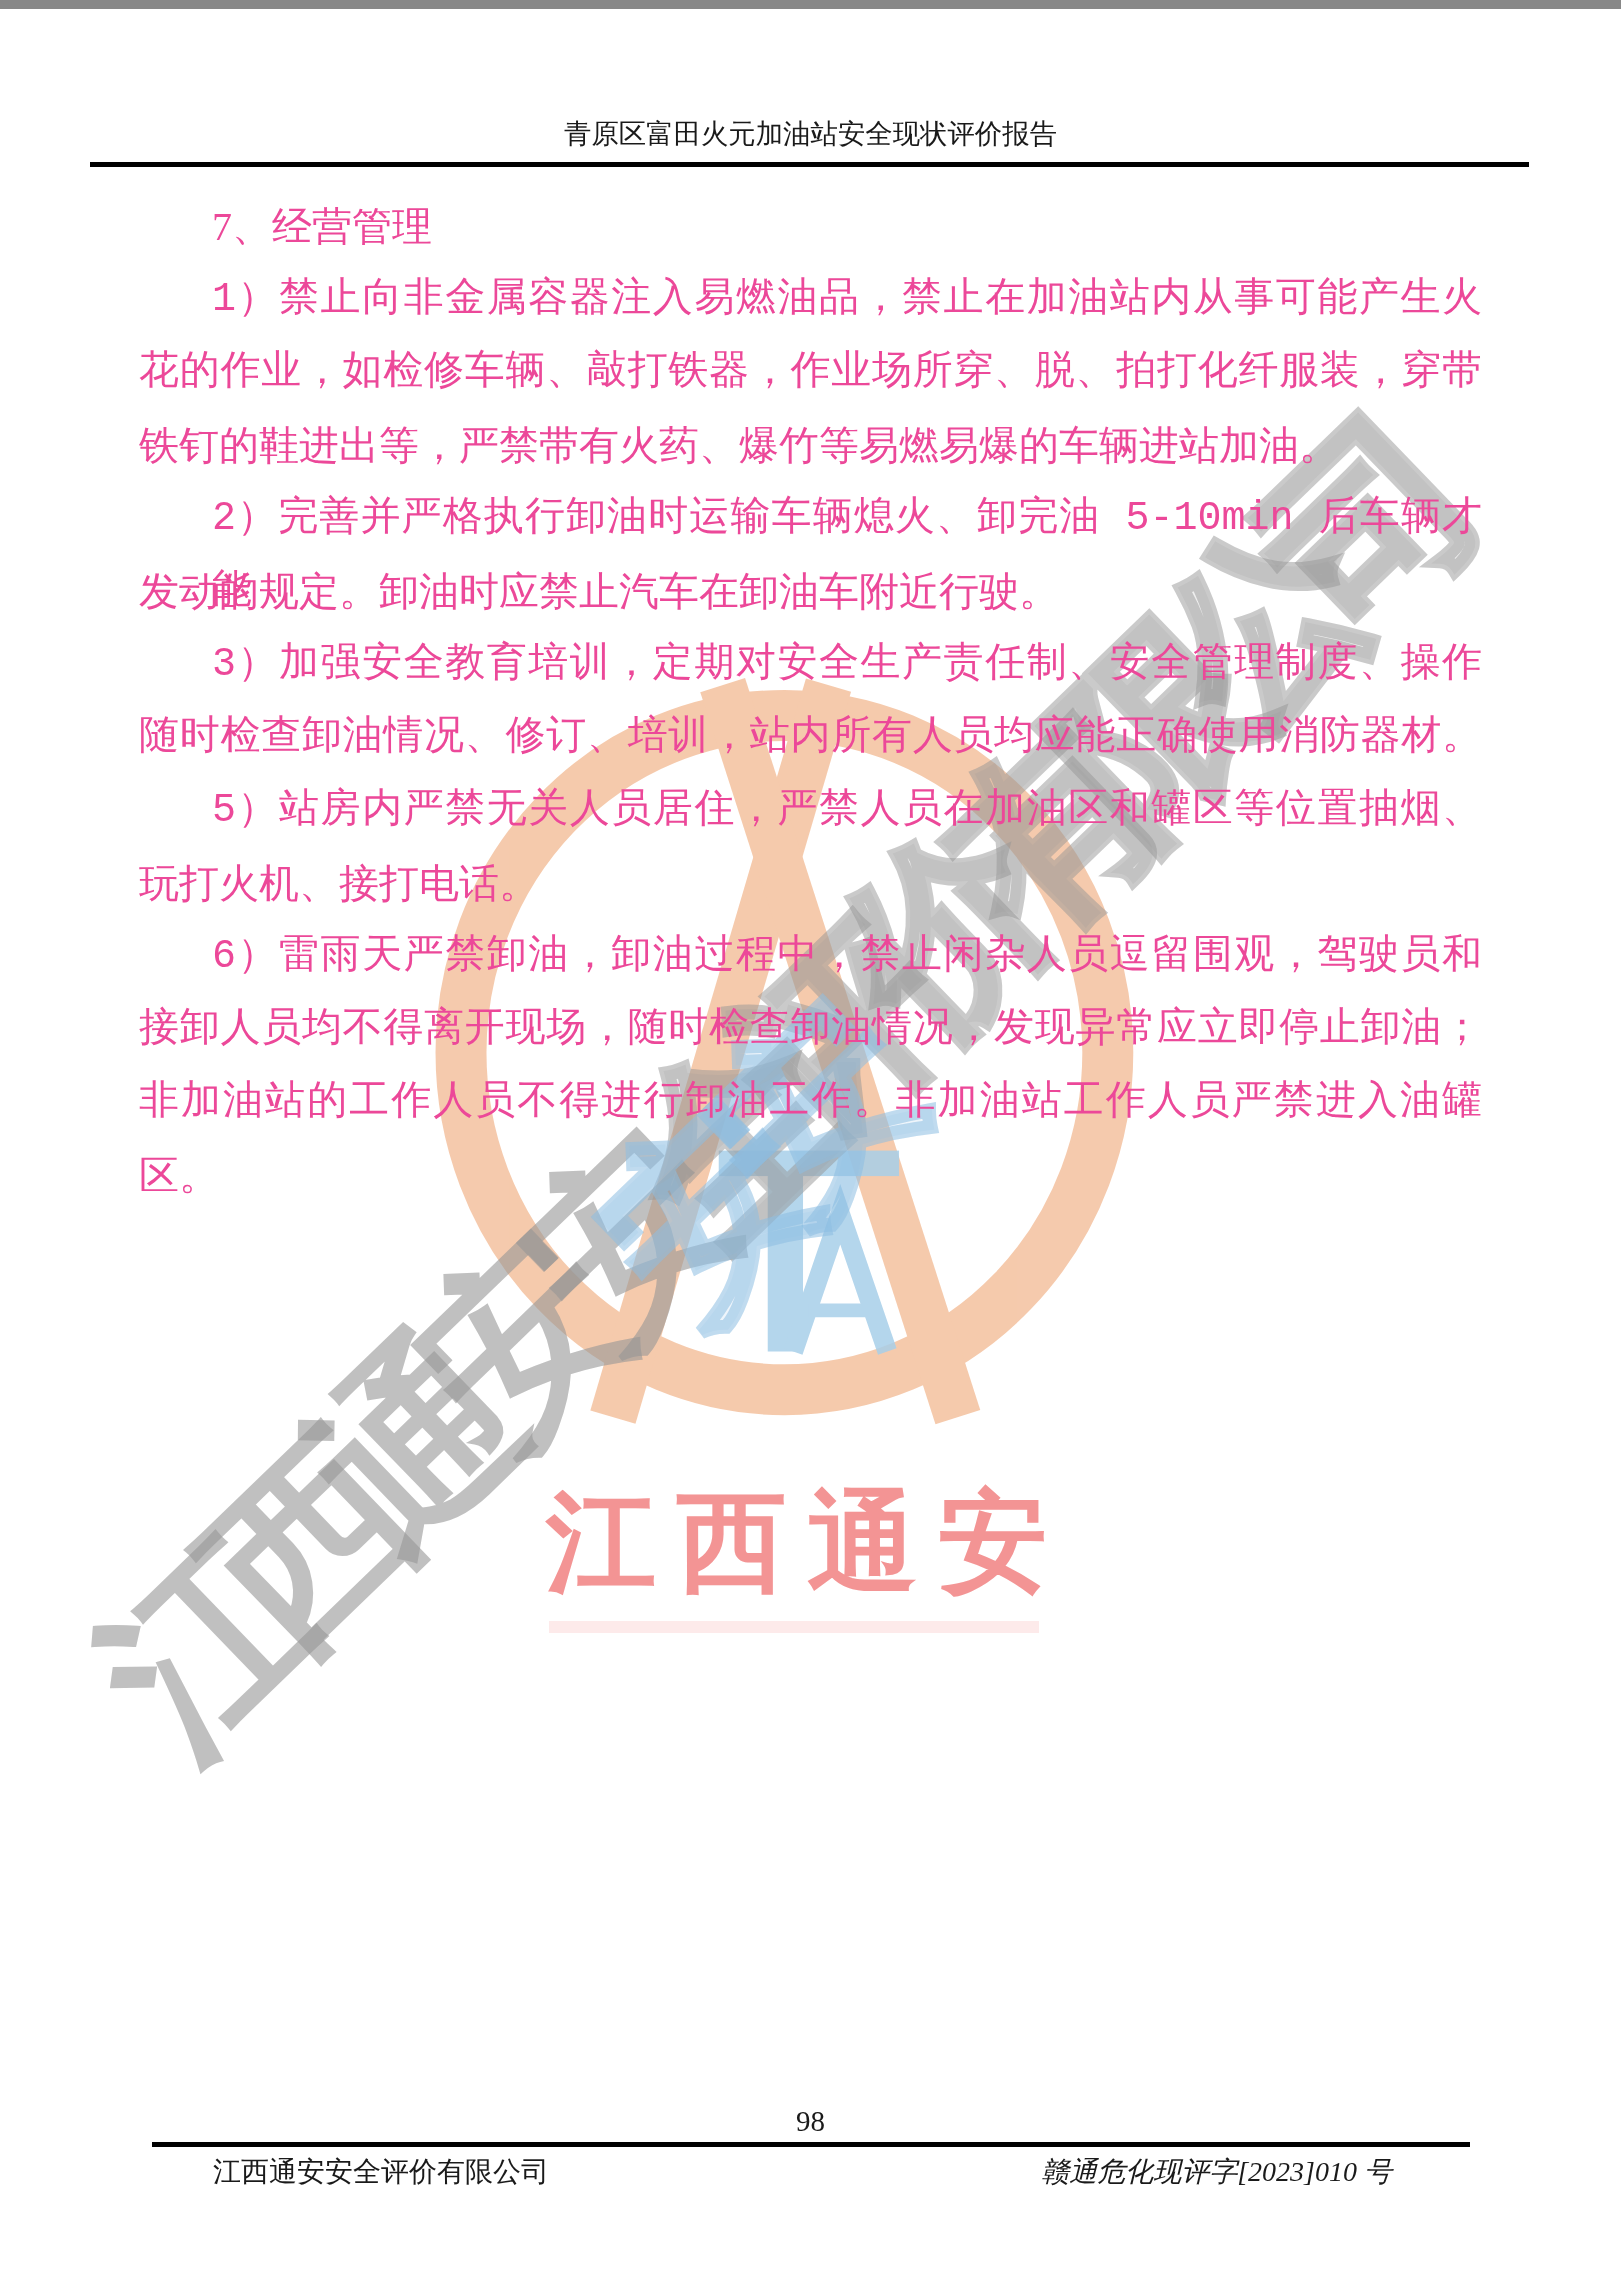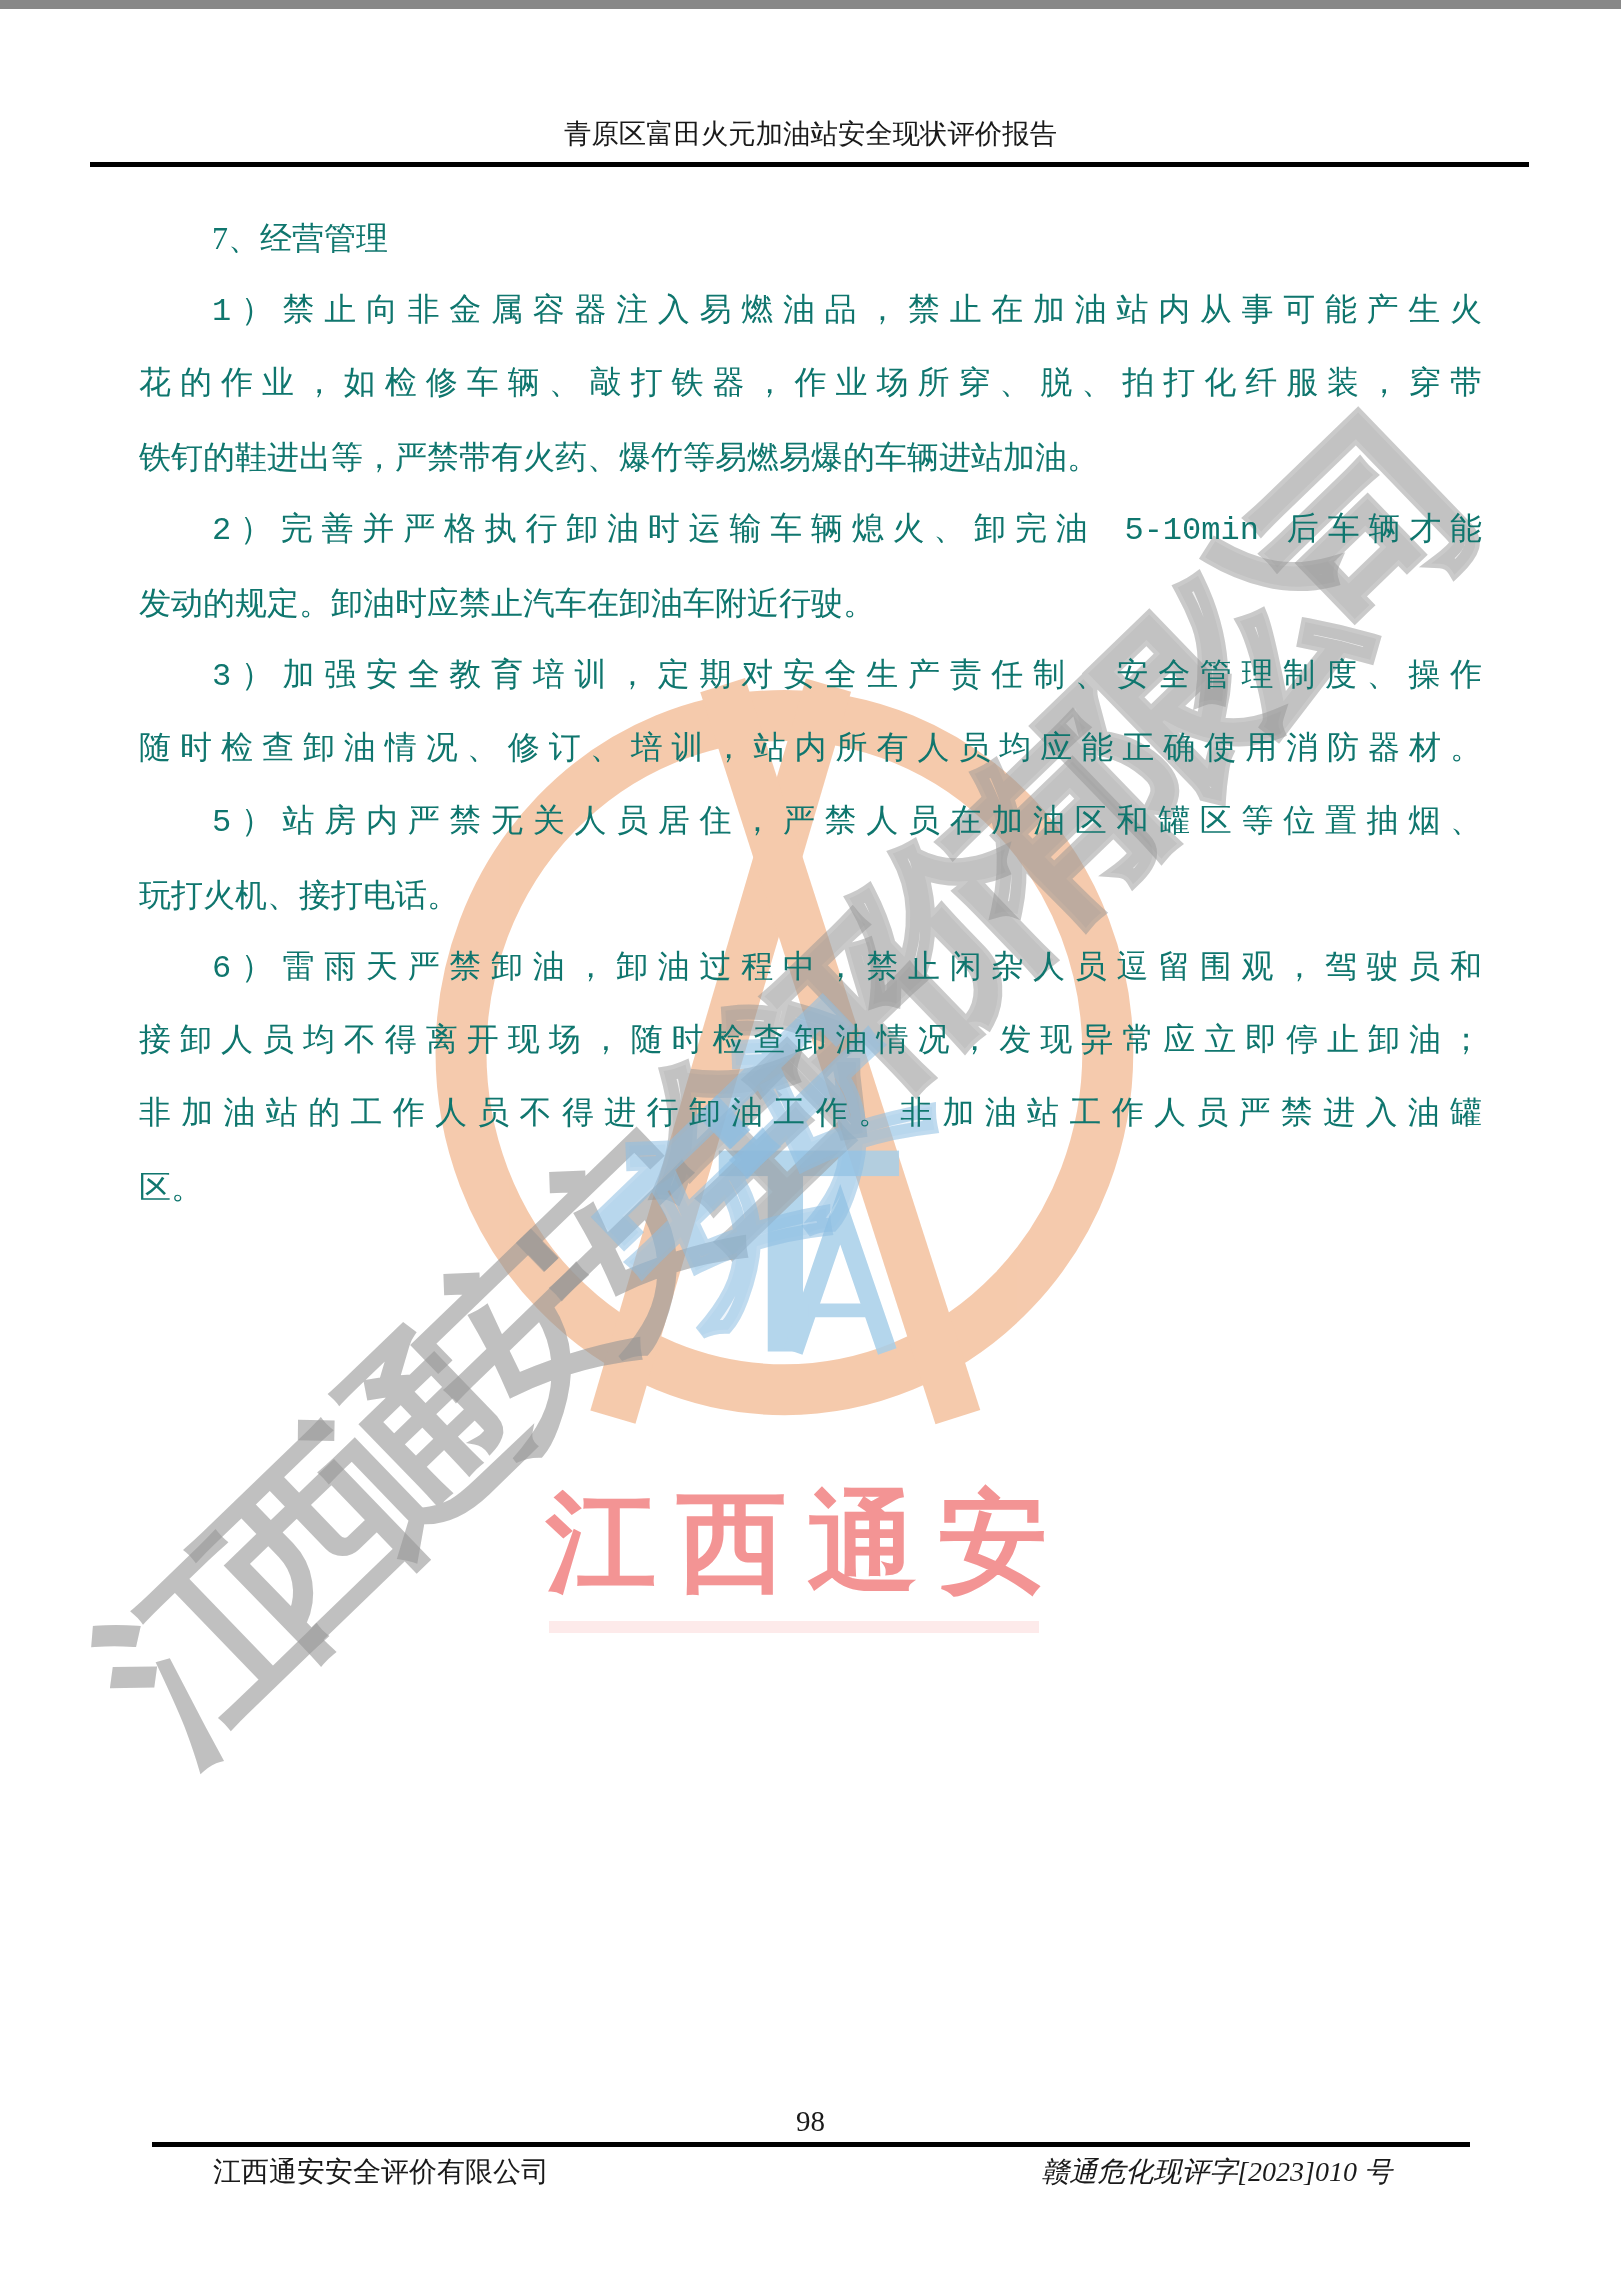--- a/index.html
+++ b/index.html
@@ -47,22 +47,22 @@
     position:absolute;left:546px;top:1475px;
     font-size:110px;line-height:118px;letter-spacing:20.6px;
     font-weight:bold;color:rgba(242,139,139,0.92);
   }
   .brand-red-ghost{
     position:absolute;left:549px;top:1612px;width:490px;height:11.8px;
     background:rgba(242,139,139,0.18);
   }
   
   .body-text{
-    position:absolute;left:139px;top:193px;width:1343px;
-    font-size:32px;color:#0f766e;
+    position:absolute;left:139px;top:181px;width:1343px;
+    font-size:40px;color:#ec4899;
   }
   .bl{height:73px;line-height:73px;white-space:nowrap;}
   .bl.j{white-space:normal;text-align:justify;text-align-last:justify;font-family:Liberation Mono, monospace;}
   .bl.ind{padding-left:73px;}
   .bl.j.ind{padding-left:73px;}
   
   .page-num{
     position:absolute;left:0;top:2096px;width:100%;
     text-align:center;font-size:29px;color:#1a1a1a;font-family:Liberation Serif, serif;
   }

